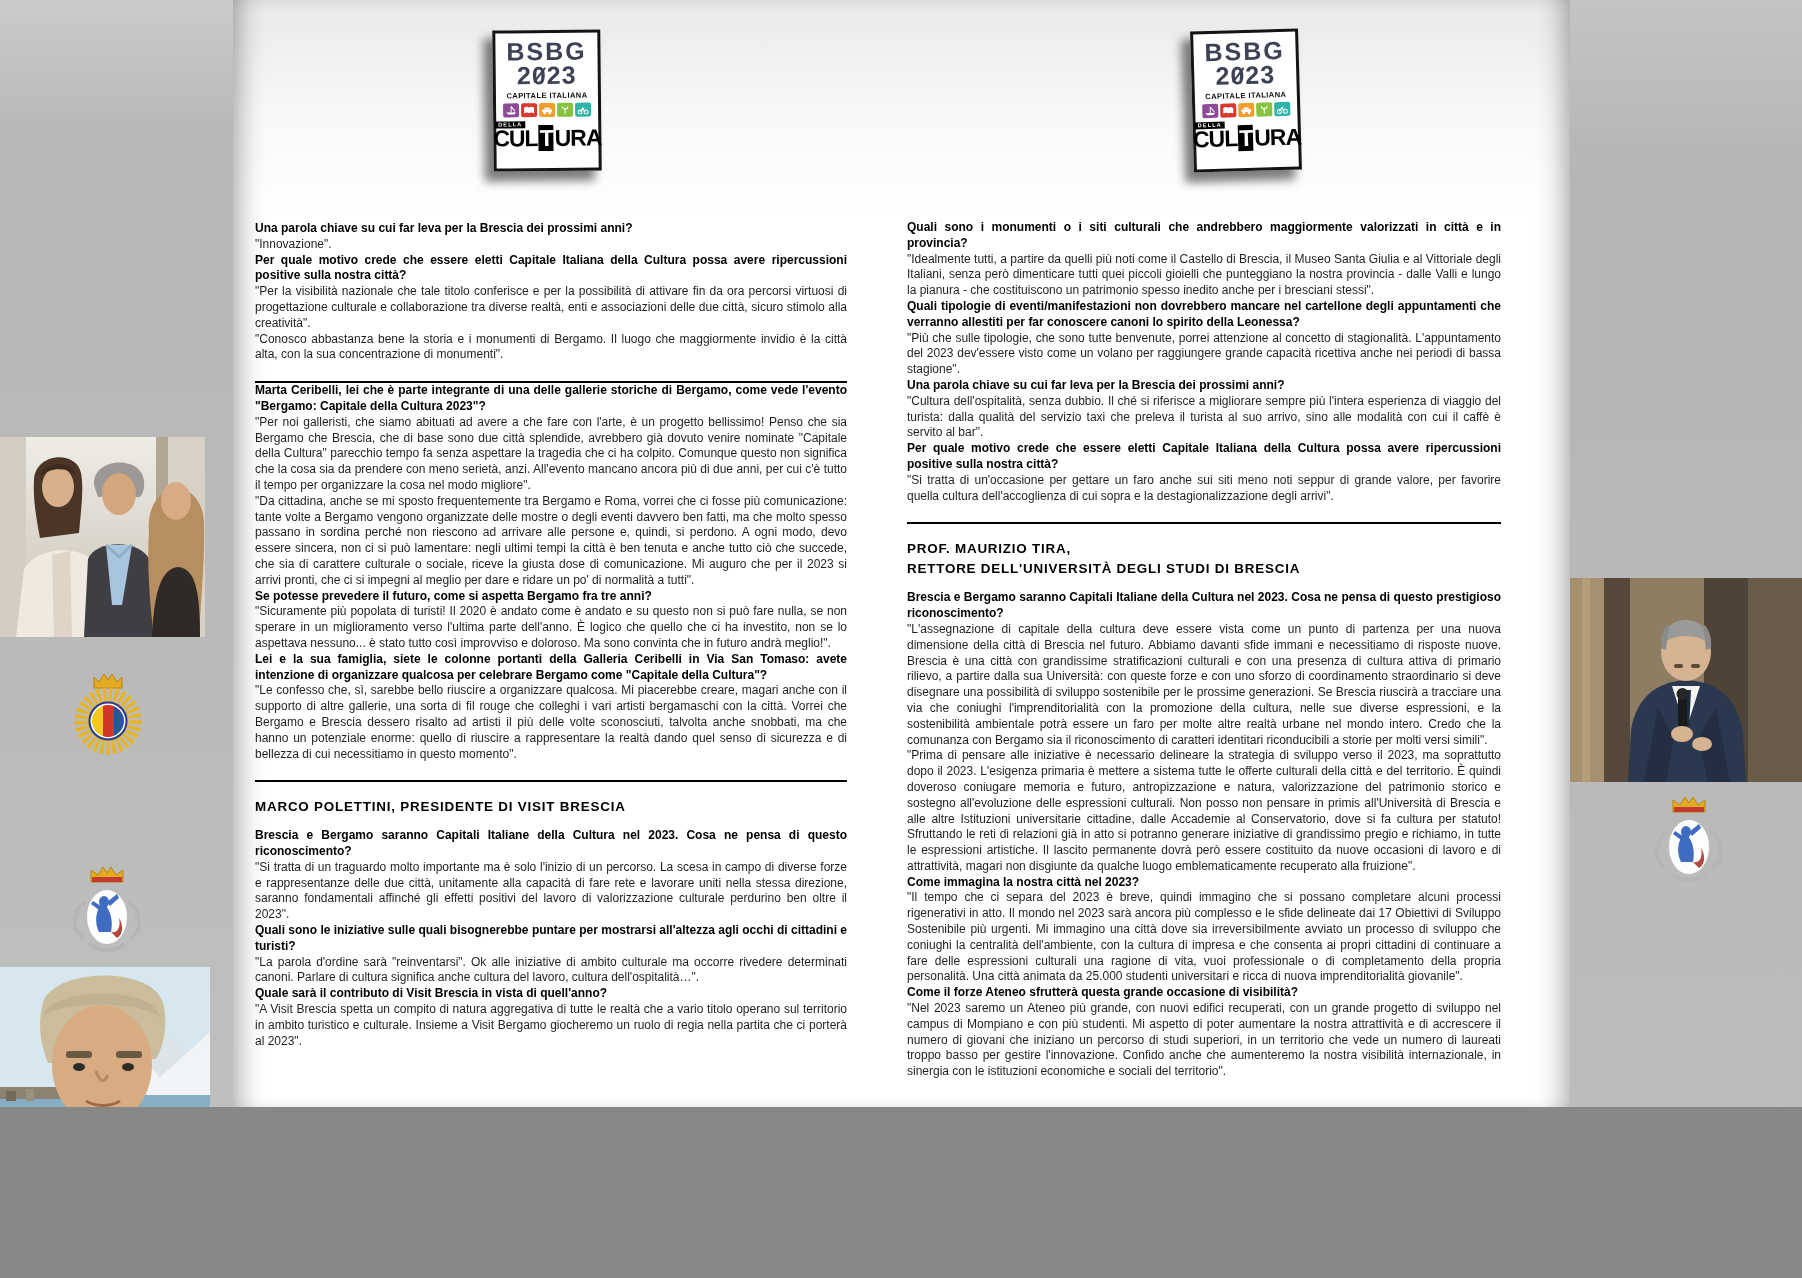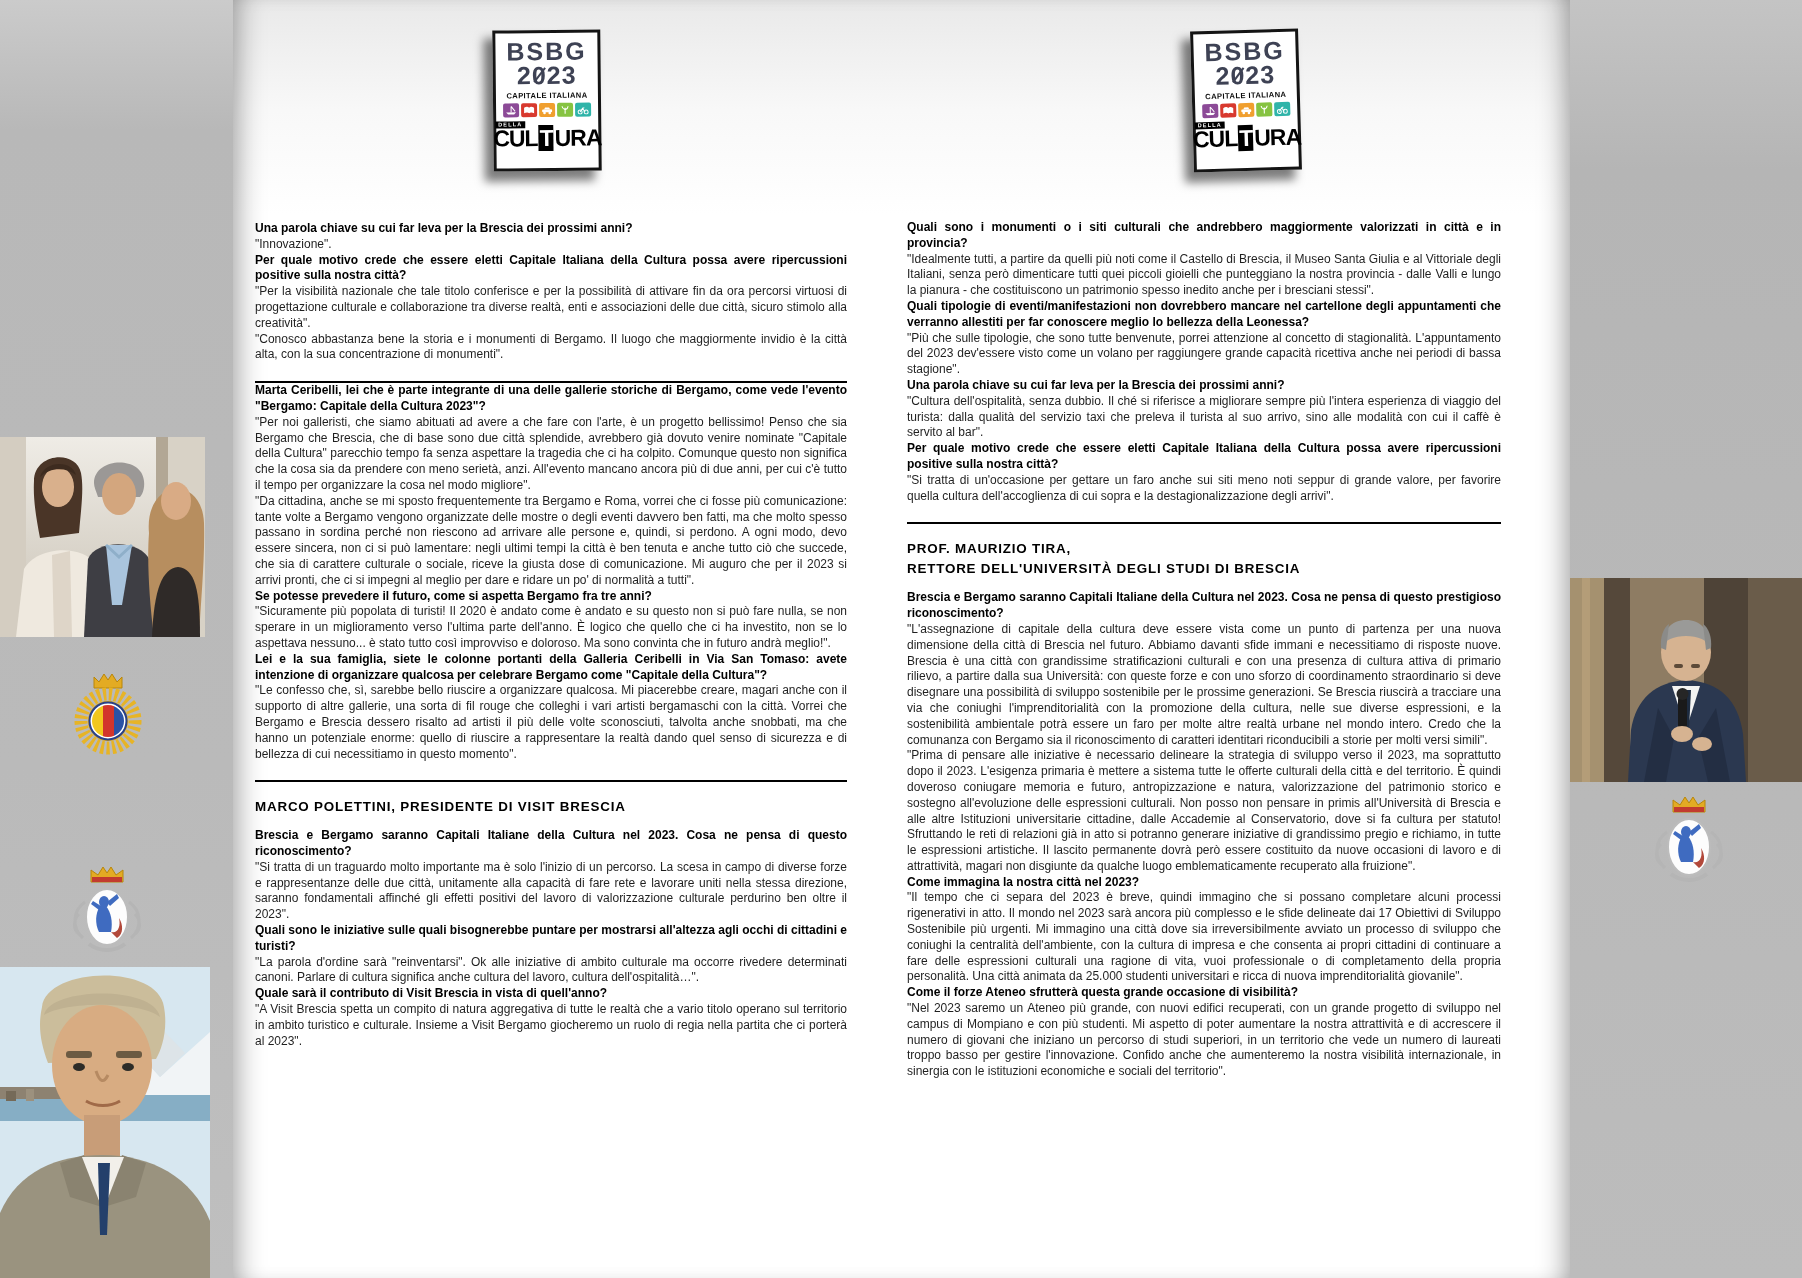--- a/index.html
+++ b/index.html
@@ -1,16 +1,16 @@
 <!DOCTYPE html>
 <html><head>
 <meta charset="utf-8">
 <style>
   html,body{margin:0;padding:0;background:#888;}
-  #screen{position:relative;width:1802px;height:1278px;overflow:hidden;background:#14b8a6;
+  #screen{position:relative;width:1802px;height:1107px;overflow:hidden;background:#14b8a6;
           font-family:"Liberation Sans",sans-serif;}
   .band{position:absolute;top:0;height:100%;}
   .band-left{left:0;width:233px;background:linear-gradient(180deg,#cbcbcb 0,#b8b8b8 130px,#bababa 60%,#bfbfbf 100%);}
   .band-right{right:0;width:232px;background:linear-gradient(180deg,#c4c4c4 0,#b5b5b5 170px,#bcbcbc 100%);}
   .paper{position:absolute;left:233px;top:0;width:1337px;height:100%;
          background:linear-gradient(180deg,#e9e9e9 0,#f8f8f8 110px,#ffffff 215px);
          box-shadow:inset 24px 0 28px -20px rgba(0,0,0,.38), inset -24px 0 28px -20px rgba(0,0,0,.38);}
 
   
   .col{position:absolute;}
@@ -303,21 +303,21 @@
     <p class="a">"Si tratta di un traguardo molto importante ma è solo l'inizio di un percorso. La scesa in campo di diverse forze e rappresentanze delle due città, unitamente alla capacità di fare rete e lavorare uniti nella stessa direzione, saranno fondamentali affinché gli effetti positivi del lavoro di valorizzazione culturale perdurino ben oltre il 2023".</p>
     <p class="q">Quali sono le iniziative sulle quali bisognerebbe puntare per mostrarsi all'altezza agli occhi di cittadini e turisti?</p>
     <p class="a">"La parola d'ordine sarà "reinventarsi". Ok alle iniziative di ambito culturale ma occorre rivedere determinati canoni. Parlare di cultura significa anche cultura del lavoro, cultura dell'ospitalità…".</p>
     <p class="q">Quale sarà il contributo di Visit Brescia in vista di quell'anno?</p>
     <p class="a">"A Visit Brescia spetta un compito di natura aggregativa di tutte le realtà che a vario titolo operano sul territorio in ambito turistico e culturale. Insieme a Visit Bergamo giocheremo un ruolo di regia nella partita che ci porterà al 2023".</p>
   </div>
 
   <div class="col col-right">
     <p class="q">Quali sono i monumenti o i siti culturali che andrebbero maggiormente valorizzati in città e in provincia?</p>
     <p class="a">"Idealmente tutti, a partire da quelli più noti come il Castello di Brescia, il Museo Santa Giulia e al Vittoriale degli Italiani, senza però dimenticare tutti quei piccoli gioielli che punteggiano la nostra provincia - dalle Valli e lungo la pianura - che costituiscono un patrimonio spesso inedito anche per i bresciani stessi".</p>
-    <p class="q">Quali tipologie di eventi/manifestazioni non dovrebbero mancare nel cartellone degli appuntamenti che verranno allestiti per far conoscere meglio lo bellezza della Leonessa?</p>
+    <p class="q">Quali tipologie di eventi/manifestazioni non dovrebbero mancare nel cartellone degli appuntamenti che verranno allestiti per far conoscere canoni lo spirito della Leonessa?</p>
     <p class="a">"Più che sulle tipologie, che sono tutte benvenute, porrei attenzione al concetto di stagionalità. L'appuntamento del 2023 dev'essere visto come un volano per raggiungere grande capacità ricettiva anche nei periodi di bassa stagione".</p>
     <p class="q">Una parola chiave su cui far leva per la Brescia dei prossimi anni?</p>
     <p class="a">"Cultura dell'ospitalità, senza dubbio. Il ché si riferisce a migliorare sempre più l'intera esperienza di viaggio del turista: dalla qualità del servizio taxi che preleva il turista al suo arrivo, sino alle modalità con cui il caffè è servito al bar".</p>
     <p class="q">Per quale motivo crede che essere eletti Capitale Italiana della Cultura possa avere ripercussioni positive sulla nostra città?</p>
     <p class="a">"Si tratta di un'occasione per gettare un faro anche sui siti meno noti seppur di grande valore, per favorire quella cultura dell'accoglienza di cui sopra e la destagionalizzazione degli arrivi".</p>
 
     <div class="rule"></div>
     <div class="sec-title tight">PROF. MAURIZIO TIRA,</div>
     <div class="sec-title cont">RETTORE DELL'UNIVERSITÀ DEGLI STUDI DI BRESCIA</div>
 

